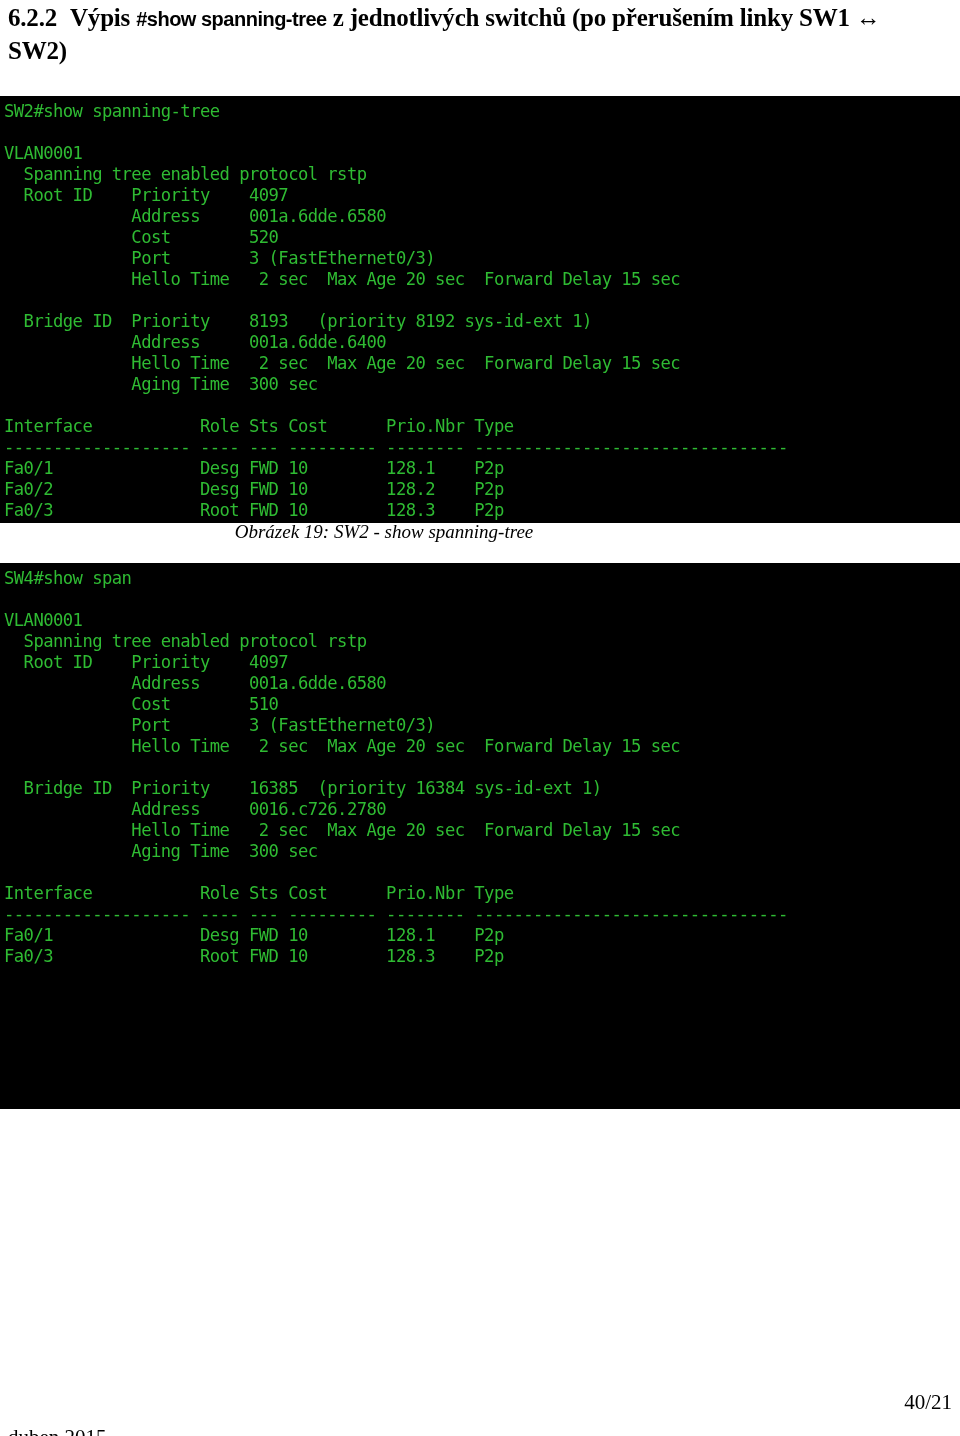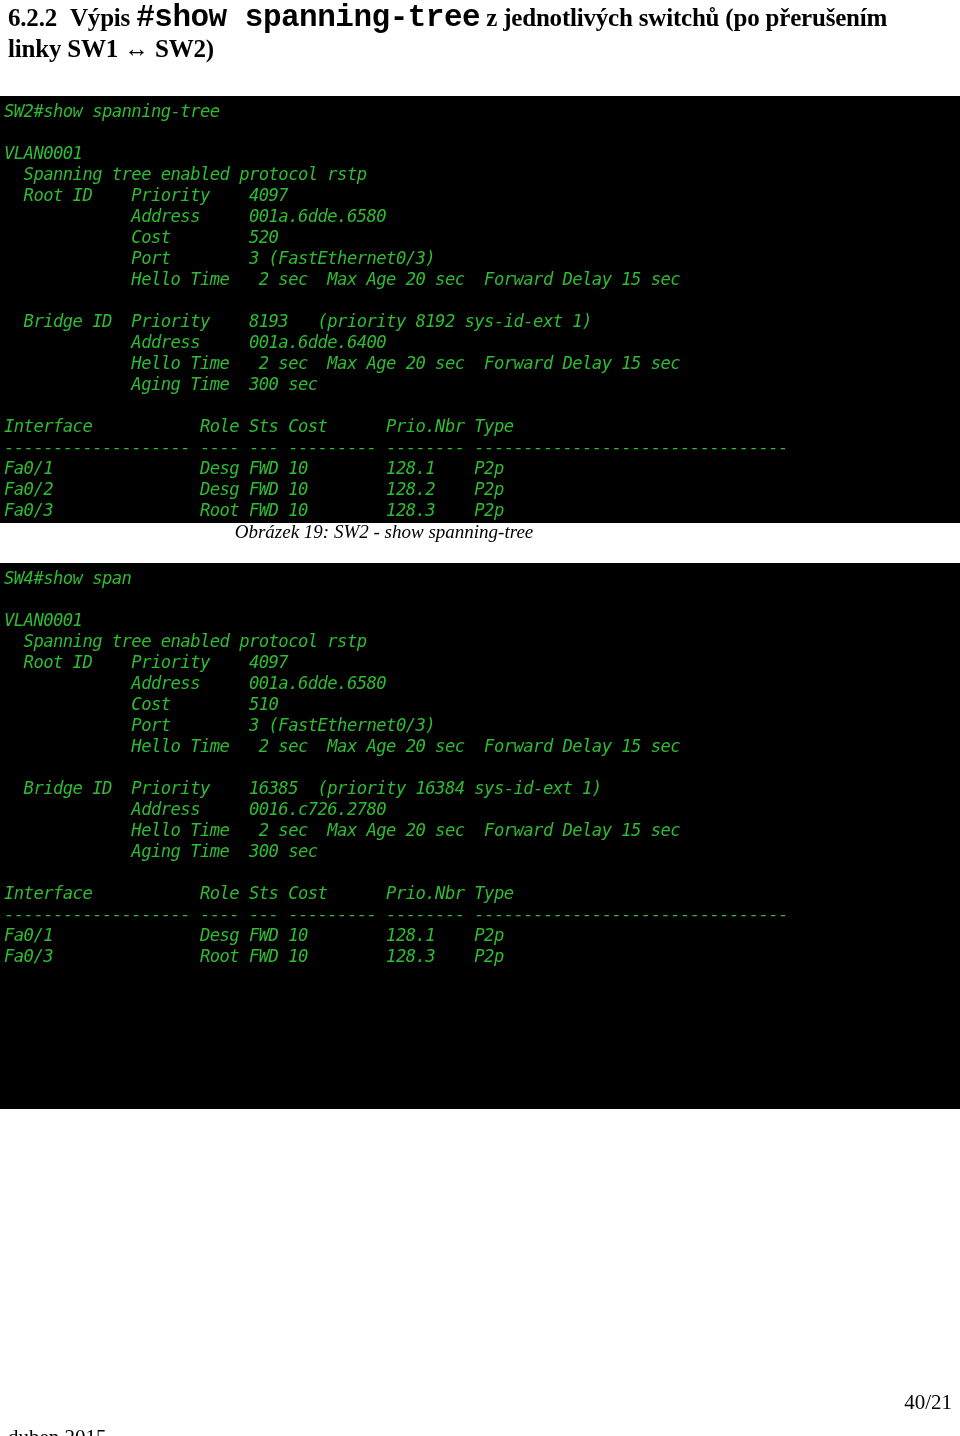--- a/index.html
+++ b/index.html
@@ -27,23 +27,23 @@
     font-size: 25px;
     line-height: 31px;
     color: #000;
     letter-spacing: -0.2px;
   }
   .heading .num {
     display: inline-block;
     min-width: 62px;
   }
   .heading .mono {
-    font-family: Liberation Mono, monospace;
+    font-family: Liberation Sans, sans-serif;
     font-weight: bold;
-    font-size: 31px;
+    font-size: 20px;
     letter-spacing: -0.5px;
   }
 
   
   .terminal {
     position: absolute;
     left: 0;
     background: #000000;
     color: #2fbb33;
     font-family: "DejaVu Sans Mono", "Liberation Mono", monospace;
@@ -51,21 +51,20 @@
     line-height: 21px;
     white-space: pre;
     overflow: hidden;
     letter-spacing: -0.55px;
     padding: 5px 0 5px 4px;
     box-sizing: border-box;
   }
   .terminal .line {
     height: 21px;
     display: block;
-    font-style: italic;
   }
   .terminal .blank {
     height: 21px;
     display: block;
   }
 
   #terminal-sw2 {
     top: 96px;
     width: 960px;
     height: 427px;

